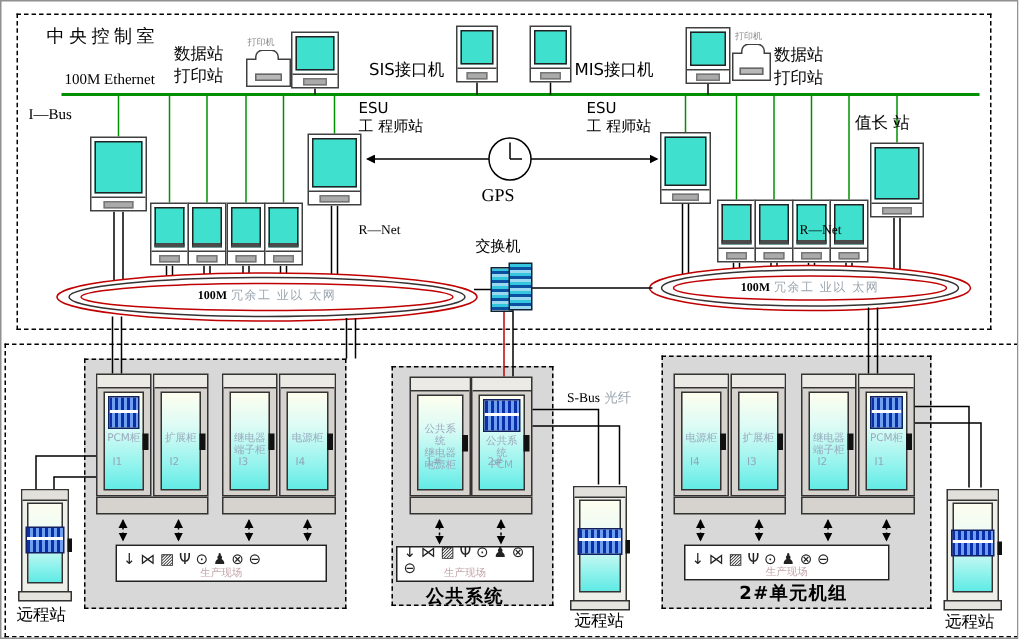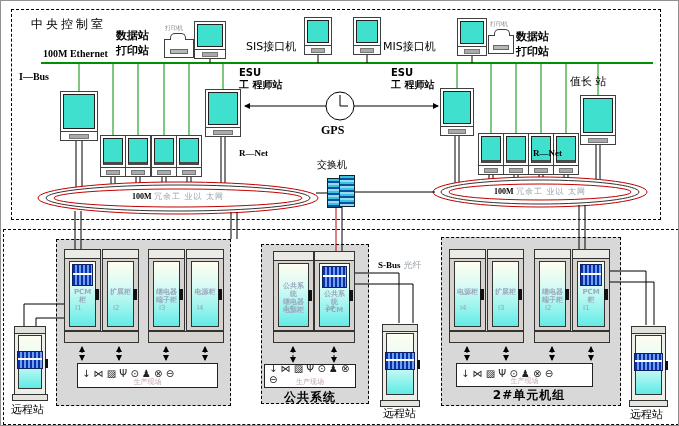--- a/index.html
+++ b/index.html
@@ -1,18 +1,18 @@
 <!DOCTYPE html>
 <html><head>
 <meta charset="utf-8">
 <style>
   html,body{margin:0;padding:0;background:#fff;}
   .stage{position:relative;width:679px;height:426px;background:#fff;overflow:hidden;
          font-family:"DejaVu Sans",sans-serif;border:1px solid #909090;box-sizing:border-box;}
-  .prel{white-space:pre-line;font-weight:bold;}
+  .prel{white-space:pre-line;}
   
   .dashbox{position:absolute;border:1px dashed #000;}
   .graybox{position:absolute;background:#D8D8D8;border:1px dashed #000;box-sizing:border-box;}
   
   .mon{position:absolute;background:#fff;border:1px solid #404040;display:flex;flex-direction:column;box-sizing:border-box;}
   .mon .scr{flex:1;margin:2px;border:1px solid #222;background:#3FE0CE;}
   .mon-row .scr{border-bottom:3px solid #4a4a4a;}
   .mon .kb{height:8px;border-top:1px solid #404040;position:relative;}
   .mon .kb::after{content:"";position:absolute;left:22%;right:22%;top:2px;height:3px;background:#aaa;border:1px solid #777;}
   
@@ -42,21 +42,21 @@
                          repeating-linear-gradient(90deg,#0A2FA8 0 2px,#6FA0F0 2px 4px);}
   .remote .handle{position:absolute;right:-3px;top:45%;width:3px;height:9px;background:#111;}
   .remote .rfoot{position:absolute;left:-3px;right:-3px;bottom:-4px;height:5px;background:#E6E4DE;border:1px solid #333;}
   
   .strip{position:absolute;background:#fff;border:1px solid #222;box-sizing:border-box;}
   .strip .icons{position:absolute;left:4px;right:4px;top:2px;font-size:10px;color:#222;
                 display:flex;justify-content:space-between;align-items:center;height:14px;}
   .strip .ftag{position:absolute;left:0;right:0;bottom:0;text-align:center;color:#C4A6AC;font-size:7px;margin-top:38px;}
   
   .lbl{position:absolute;color:#000;}
-  .serifb{font-family:"Liberation Serif",serif;font-weight:bold;}
+  .serifb{font-family:"Liberation Serif",serif;font-weight:normal;}
   .title{font-size:12px;letter-spacing:3px;font-family:Liberation Serif, serif;}
   .cn11{font-size:11px;}
   .cn10{font-size:10px;line-height:12px;}
   .cn12b{font-size:12px;font-weight:bold;letter-spacing:1px;}
   .tiny{font-size:6px;color:#8a8a8a;}
   .ringlbl{font-size:8px;text-align:center;}
   .ringlbl .spd{font-family:"Liberation Serif",serif;font-weight:bold;color:#000;}
   .ringlbl .nm{color:#9aa4ae;letter-spacing:1px;}
   .graytxt{color:#9aa4ae;}
   

